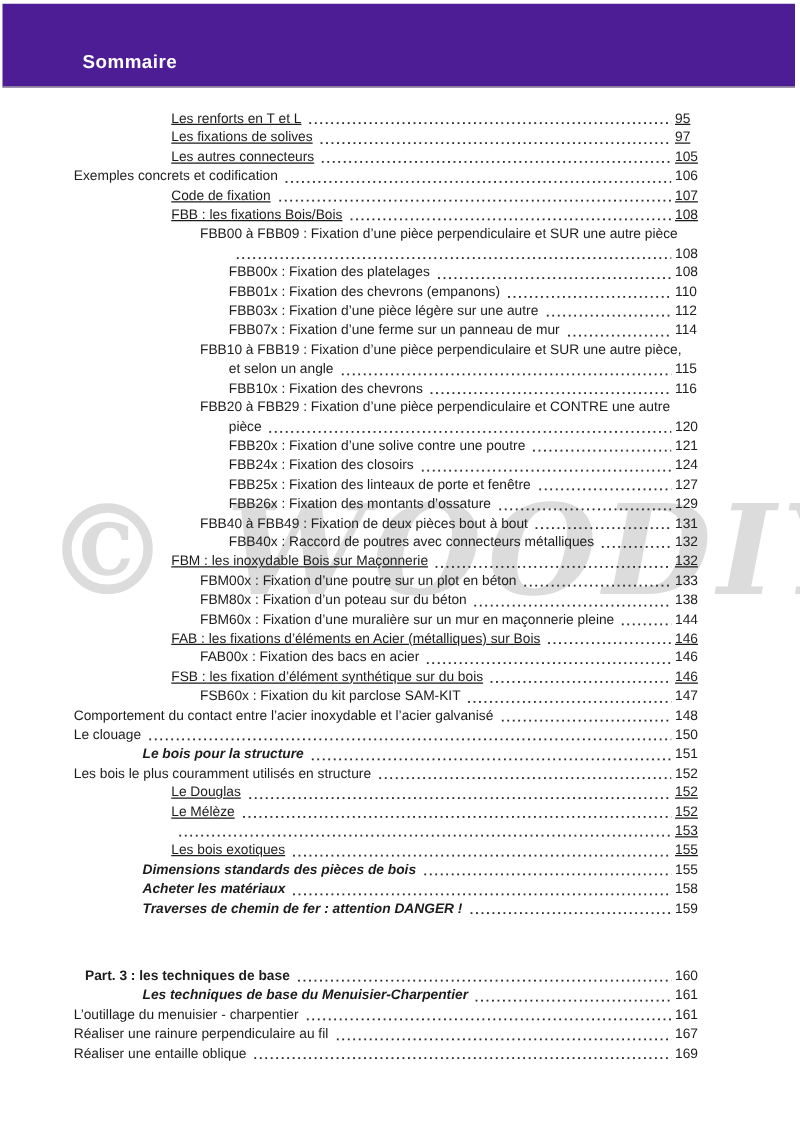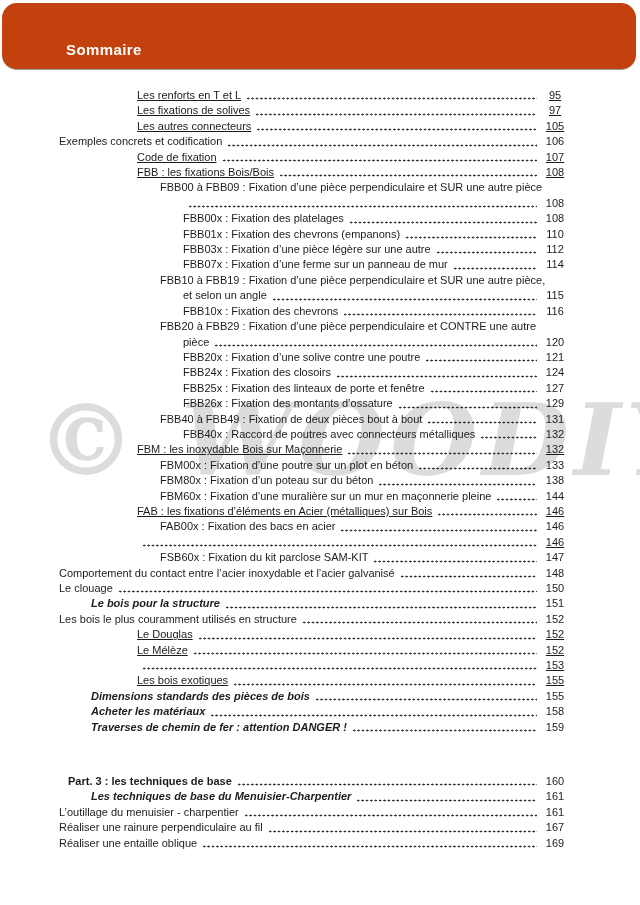--- a/index.html
+++ b/index.html
@@ -62,50 +62,50 @@
   }
   .row {
     display: flex;
     align-items: baseline;
     line-height: 15.4px;
     font-size: 11px;
     min-height: 15.4px;
   }
   .row.gap { margin-top: 15px; }
   .row.i0 { padding-left: 68px; }
-  .row.i1 { padding-left: 91px; }
+  .row.i1 { padding-left: 114px; }
   .row.i2 { padding-left: 59px; }
   .row.i3 { padding-left: 137px; text-decoration: underline; }
   .row.i4 { padding-left: 160px; }
   .row.i5 { padding-left: 183px; }
   .row .label { white-space: nowrap; }
   .row.b .label { font-weight: bold; margin-top: 24px; }
   .row.bi .label { font-weight: bold; font-style: italic; }
   .leader {
     flex: 1;
     align-self: stretch;
     margin: 0 3px 0 5px;
     background-image: radial-gradient(circle, #2e2e2e 0.9px, rgba(0,0,0,0) 1.1px);
     background-size: 4.4px 3px;
     background-repeat: repeat-x;
     background-position: left calc(100% - 3px);
   }
   .page {
     flex: none;
     width: 30px;
-    text-align: center;
+    text-align: left;
     font-weight: normal;
     font-style: normal;
     white-space: nowrap;
   }
 </style>
 </head>
 <body>
 
-<div class="header-bar" style="background: #c2410c; border-radius: 15px;">
+<div class="header-bar" style="background: #4c1d95;">
   <div class="header-title" style="color: rgb(255, 255, 255);">Sommaire</div>
 </div>
 
 <div class="watermark" style="color: rgb(220, 220, 220);">© WOODIY</div>
 
 <div class="toc" id="toc-list">
     <div class="row i3">
       <span class="label">Les renforts en T et L</span>
       <span class="leader"></span>
       <span class="page">95</span>
@@ -238,20 +238,21 @@
       <span class="label">FAB : les fixations d’éléments en Acier (métalliques) sur Bois</span>
       <span class="leader"></span>
       <span class="page">146</span>
     </div>
     <div class="row i4">
       <span class="label">FAB00x : Fixation des bacs en acier</span>
       <span class="leader"></span>
       <span class="page">146</span>
     </div>
     <div class="row i3">
+      <span class="label">FSB : les fixation d’élément synthétique sur du bois</span>
       <span class="leader"></span>
       <span class="page">146</span>
     </div>
     <div class="row i4">
       <span class="label">FSB60x : Fixation du kit parclose SAM-KIT</span>
       <span class="leader"></span>
       <span class="page">147</span>
     </div>
     <div class="row i2">
       <span class="label">Comportement du contact entre l’acier inoxydable et l’acier galvanisé</span>

